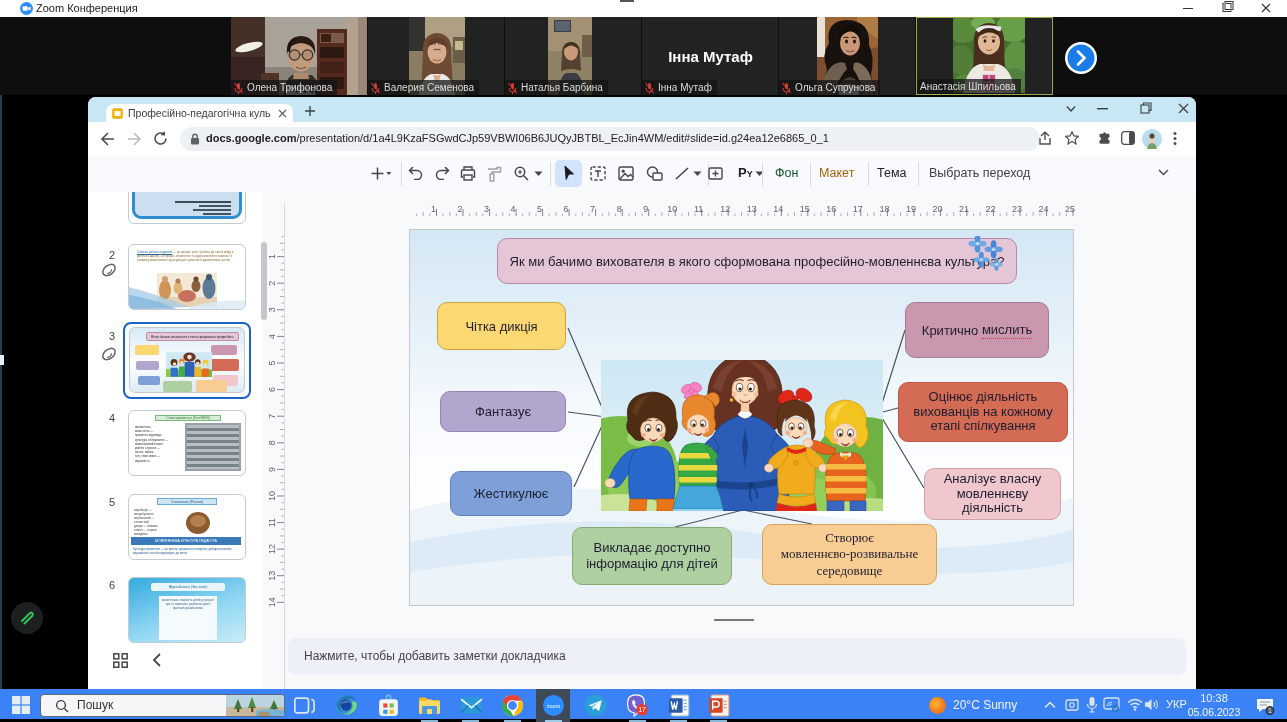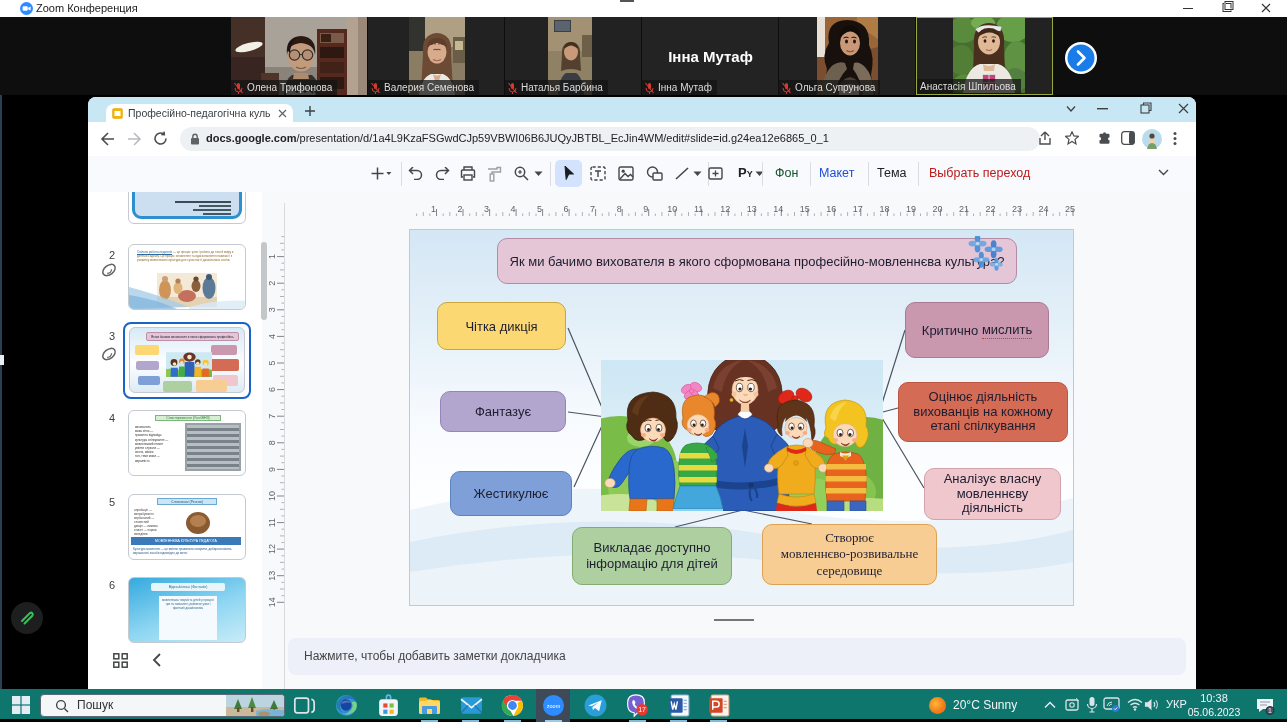--- a/index.html
+++ b/index.html
@@ -27,21 +27,21 @@
                 border:1px solid #dadce0; border-radius:12px; font-size:11px; color:#4a4d51; line-height:22px; padding-left:12px; }
   #content { position:absolute; left:0; top:95px; width:1108px; height:497px; background:#f8f9fa; }
   #filmstrip { position:absolute; left:0; top:0; width:174px; height:497px; background:#fff; overflow:hidden; }
   .thumb { position:absolute; left:40px; width:118px; height:66px; background:#fff; border:1px solid #c5cad0; border-radius:6px; overflow:hidden; }
   .tnum { position:absolute; left:14px; width:20px; text-align:center; font-size:11px; color:#3c4043; }
   #notes { position:absolute; left:200px; top:446px; width:898px; height:37px; background:#edf0f9; border-radius:8px;
            font-size:12px; color:#444; line-height:37px; padding-left:16px; }
   .sbox { position:absolute; border:1.5px solid; border-radius:10px; display:flex; align-items:center; justify-content:center;
           text-align:center; font-size:13px; color:#1d1d30; padding:2px 8px; }
   
-  #taskbar { left:0; top:689px; width:1287px; height:30px; background:#0f766e; }
+  #taskbar { left:0; top:689px; width:1287px; height:30px; background:#3b82f6; }
   .tico { position:absolute; top:4px; width:25px; height:25px; }
 </style>
 </head>
 <body>
 
 <div class="abs" id="titlebar">
   <svg class="abs" style="left:20px;top:2px" width="13" height="13" viewBox="0 0 13 13">
     <circle cx="6.5" cy="6.5" r="6.5" fill="#2d8cff"></circle>
     <rect x="2.6" y="4.2" width="5.2" height="4.6" rx="1.2" fill="#fff"></rect>
     <path d="M8.2 5.8 L10.6 4.4 V8.6 L8.2 7.2 Z" fill="#fff"></path>
@@ -343,25 +343,25 @@
         <rect x="1" y="2" width="13" height="11" rx="1.5" fill="none" stroke="#444746" stroke-width="1.4"></rect>
         <path d="M4.5 7.5 H10.5 M7.5 4.5 V10.5" stroke="#444746" stroke-width="1.3"></path>
       </svg>
     <div class="abs" style="left:650px;top:9px;font-size:13px;color:#202124;font-weight:bold">P<span style="font-size:9px">Y</span></div>
     <svg class="abs" style="left:667px;top:15px" width="9" height="6" viewBox="0 0 9 6">
         <path d="M0.5 0.5 l4 4.5 4-4.5" fill="#444746"></path>
       </svg>
     <div class="abs" style="left:674px;top:6px;width:1px;height:24px;background:#dadce0"></div>
     <div class="abs" style="left:687px;top:10px;font-size:12.5px;color:#14532d">Фон</div>
     <div class="abs" style="left:722px;top:6px;width:1px;height:24px;background:#dadce0"></div>
-    <div class="abs" style="left:731px;top:10px;font-size:12.5px;color:#1d4ed8">Макет</div>
+    <div class="abs" style="left:731px;top:10px;font-size:12.5px;color:#a16207">Макет</div>
     <div class="abs" style="left:780px;top:6px;width:1px;height:24px;background:#dadce0"></div>
     <div class="abs" style="left:789px;top:10px;font-size:12.5px;color:#202124">Тема</div>
     <div class="abs" style="left:830px;top:6px;width:1px;height:24px;background:#dadce0"></div>
-    <div class="abs" style="left:841px;top:10px;font-size:12.5px;color:#b91c1c">Выбрать переход</div>
+    <div class="abs" style="left:841px;top:10px;font-size:12.5px;color:#404040">Выбрать переход</div>
     <svg class="abs" style="left:1070px;top:13px" width="11" height="7" viewBox="0 0 11 7">
         <path d="M1 1 L5.5 5.5 L10 1" stroke="#444746" stroke-width="1.4" fill="none"></path>
       </svg>
   </div>
   <div id="content">
     <div id="filmstrip">
       <div class="thumb" style="top:-30px;height:62px;background:#fff">
         <div style="position:absolute;left:3px;top:-24px;width:110px;height:80px;border:3px solid #2e8fd0;border-radius:9px;background:#ccdff0"></div>
         <div style="position:absolute;right:14px;top:38px;width:56px;height:2px;background:#3a4a56"></div>
         <div style="position:absolute;right:14px;top:42px;width:32px;height:2px;background:#46565e"></div>

